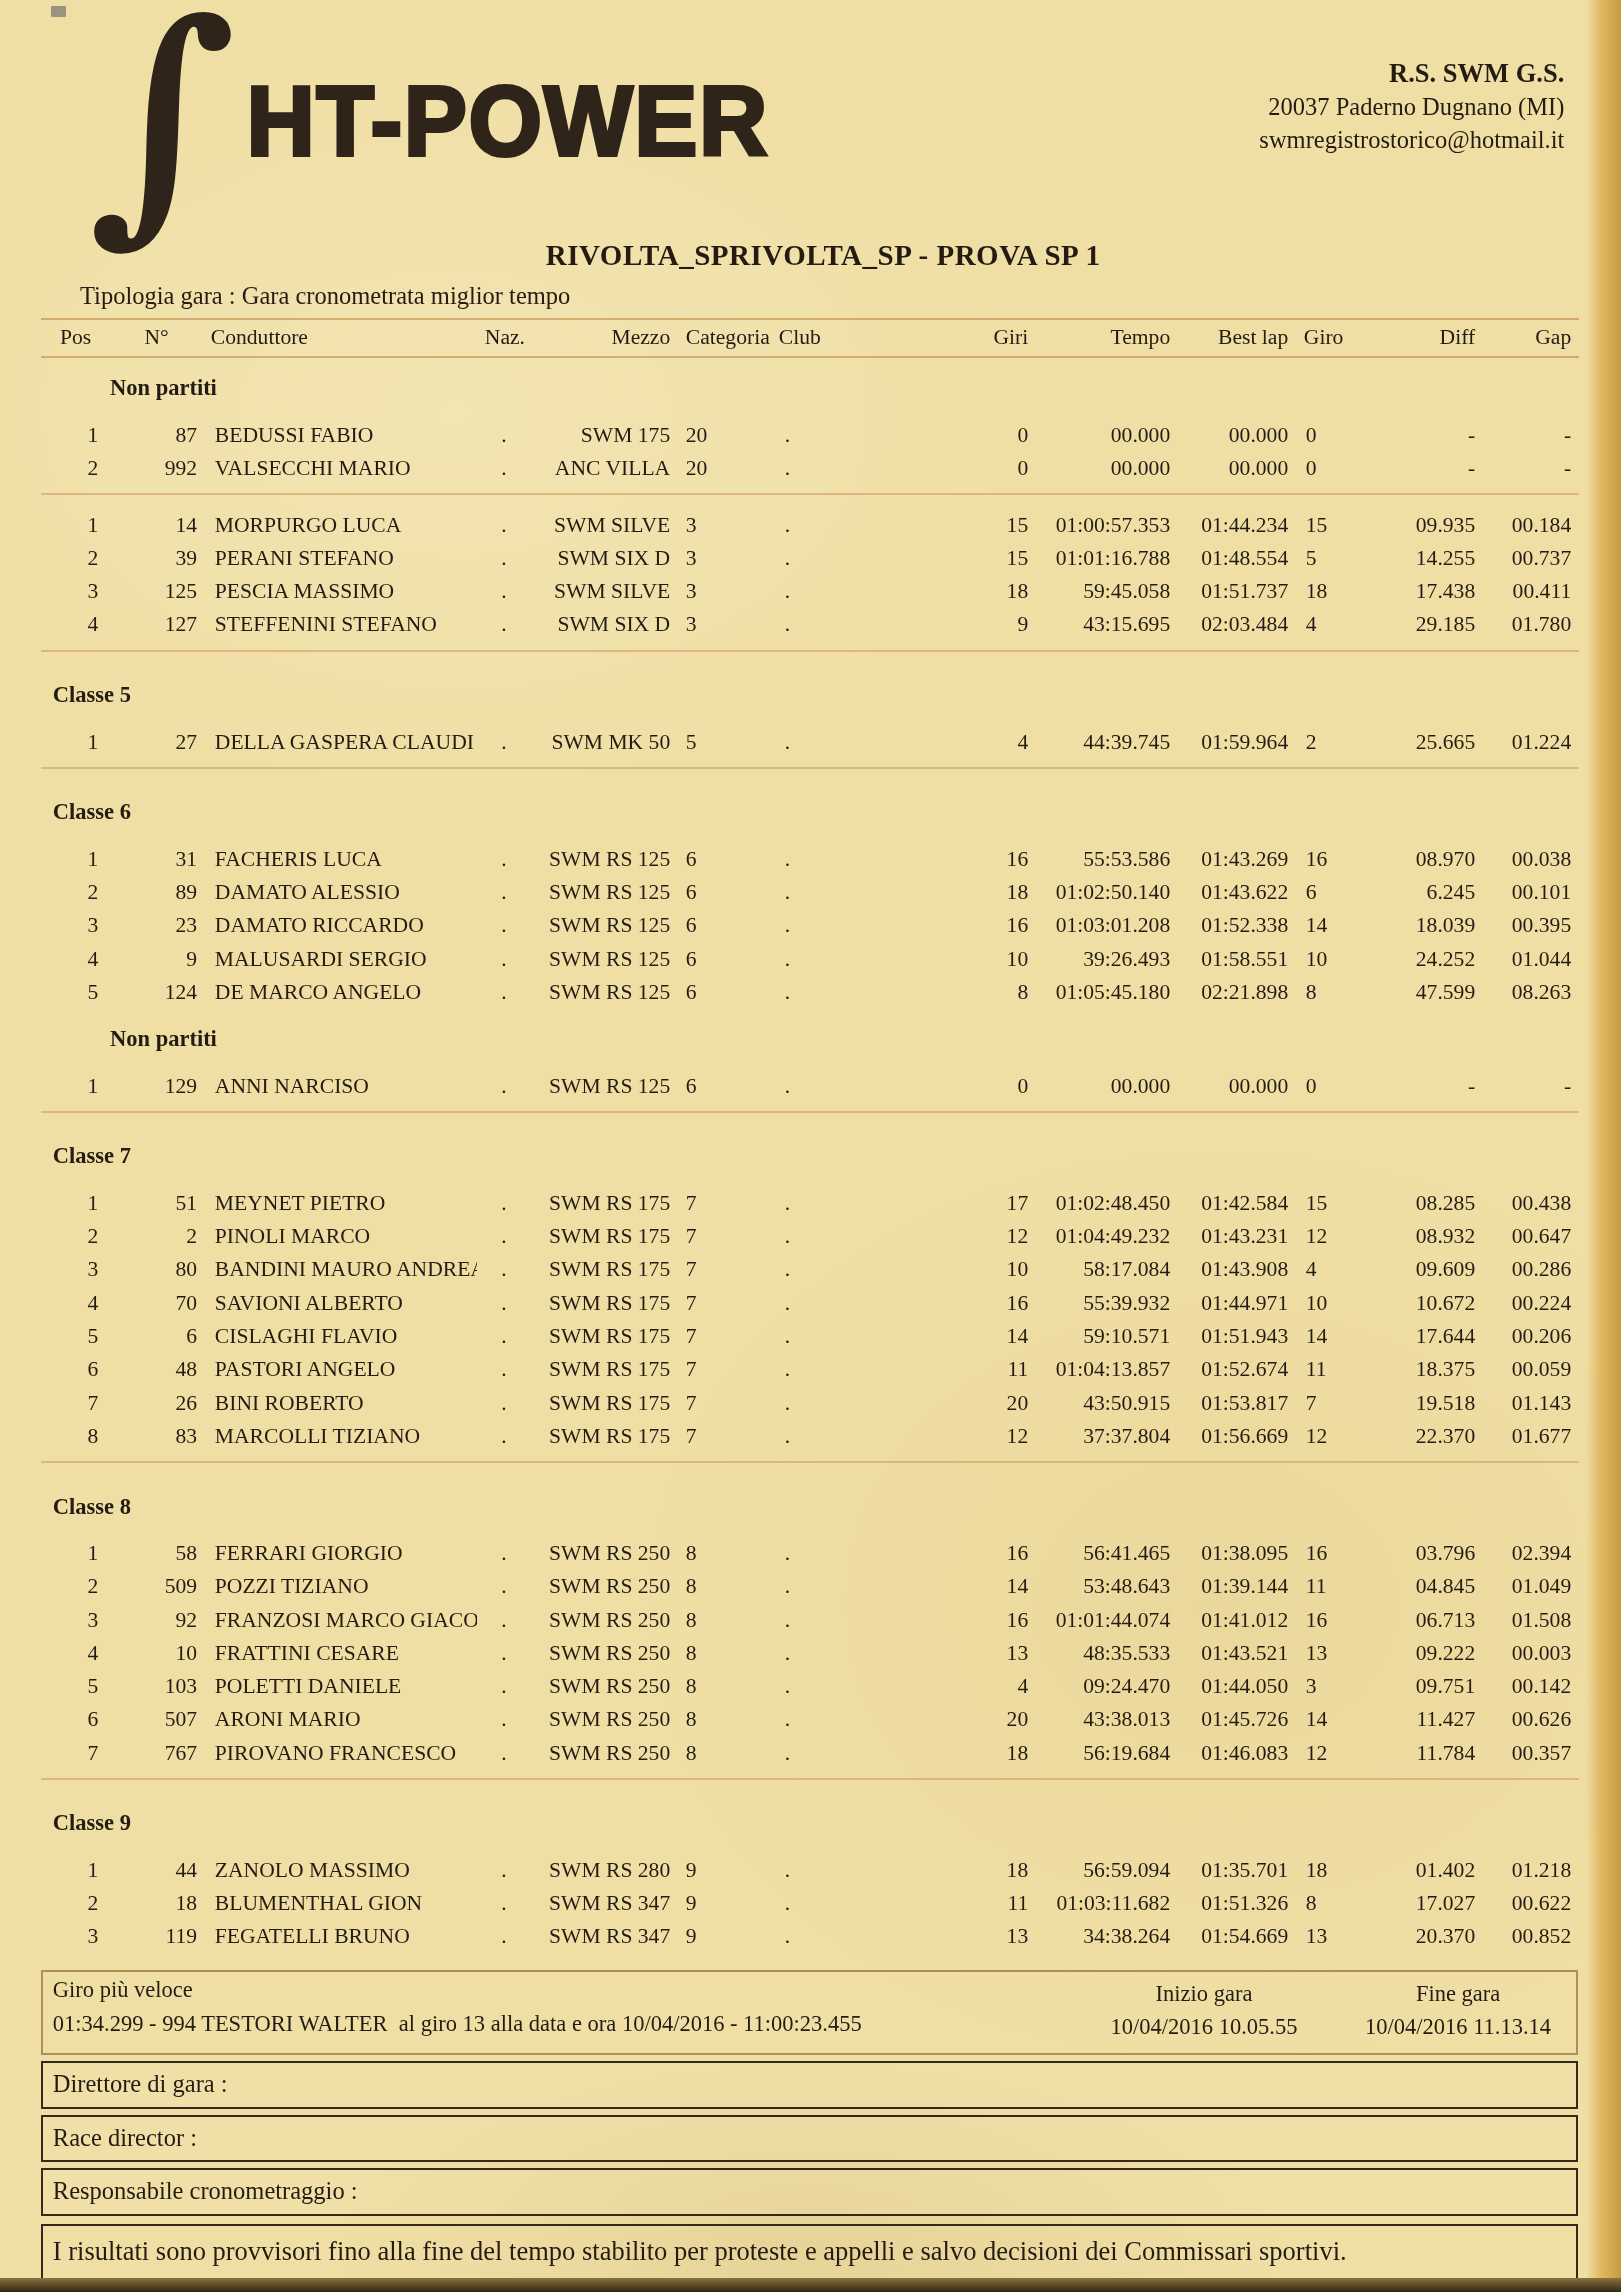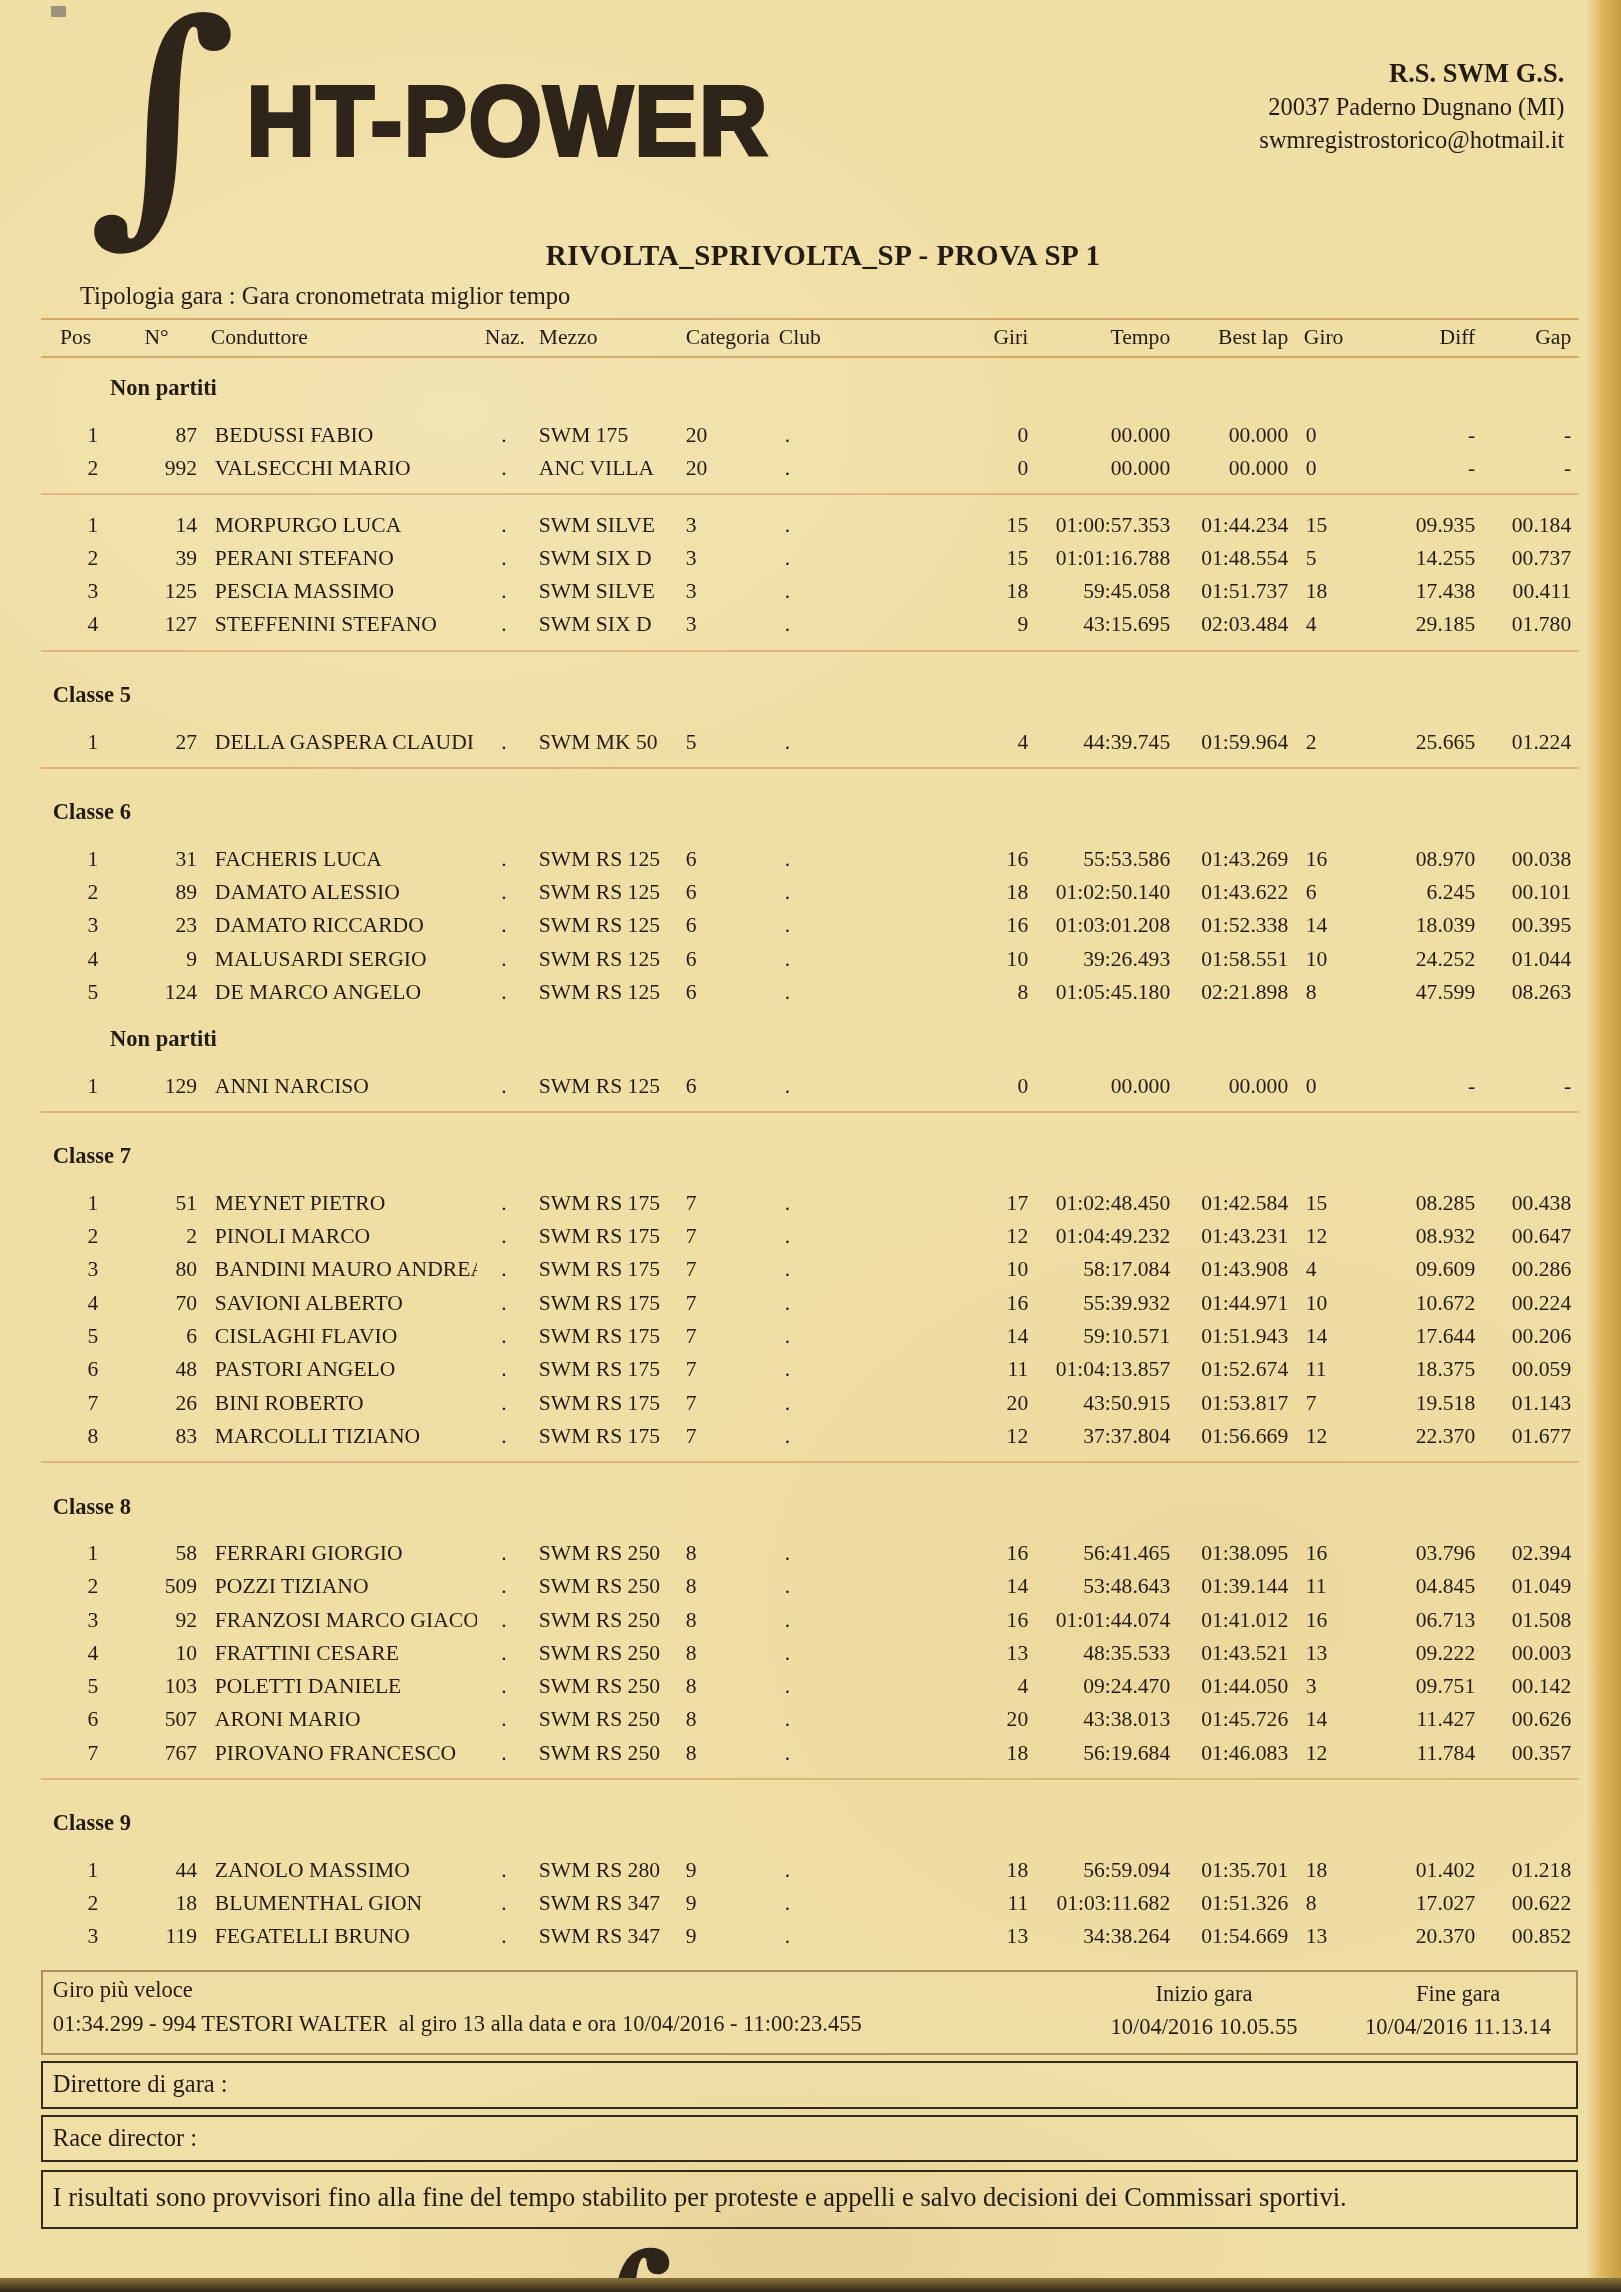--- a/index.html
+++ b/index.html
@@ -50,21 +50,21 @@
   tr.sec td { padding:17px 0; }
   .sec-title { font-weight:bold; font-size:22.5px; padding-left:11.8px; }
   .sec-title.indent { padding-left:69px; }
   tr.sep td { padding:0; }
   .sepline { border-top:2px solid rgba(205,140,80,.48); margin:7.8px 0; height:7.8px; }
 
   th.c-pos  { text-align:center; }   td.c-pos  { text-align:right; padding-right:11.8px; }
   th.c-num  { text-align:center; }   td.c-num  { text-align:right; padding-right:5.9px; }
   th.c-name, td.c-name { text-align:left; padding-left:11.8px; }
   th.c-naz,  td.c-naz  { text-align:center;margin-top:21px; }
-  th.c-mezzo,td.c-mezzo{ text-align:left;margin-top:20px; }
+  th.c-mezzo,td.c-mezzo{ text-align:right;margin-top:20px; }
   th.c-cat,  td.c-cat  { text-align:left; }
   th.c-club, td.c-club { text-align:left; padding-left:13.7px; }
   th.c-giri, td.c-giri { text-align:right; }
   th.c-tempo,td.c-tempo{ text-align:right; }
   th.c-best, td.c-best { text-align:right; }
   th.c-giro, td.c-giro { text-align:left; padding-left:9.8px; }
   th.c-diff, td.c-diff { text-align:right; }
   th.c-gap,  td.c-gap  { text-align:right; }
 
   
@@ -675,20 +675,21 @@
       <div>10/04/2016 10.05.55</div>
     </div>
     <div class="fl-col fl-end">
       <div>Fine gara</div>
       <div>10/04/2016 11.13.14</div>
     </div>
   </div>
 
   <div class="sign-row">Direttore di gara :</div>
   <div class="sign-row">Race director :</div>
+  <div class="sign-row">Responsabile cronometraggio :</div>
   <div class="notice-row">I risultati sono provvisori fino alla fine del tempo stabilito per proteste e appelli e salvo decisioni dei Commissari sportivi.</div>
 
   <div class="bottom-logo">
     <span class="integral">∫</span>
     <span class="logo-word">HT-POWER</span>
   </div>
 
 </div>
 
 <div class="edge-bottom"></div>

